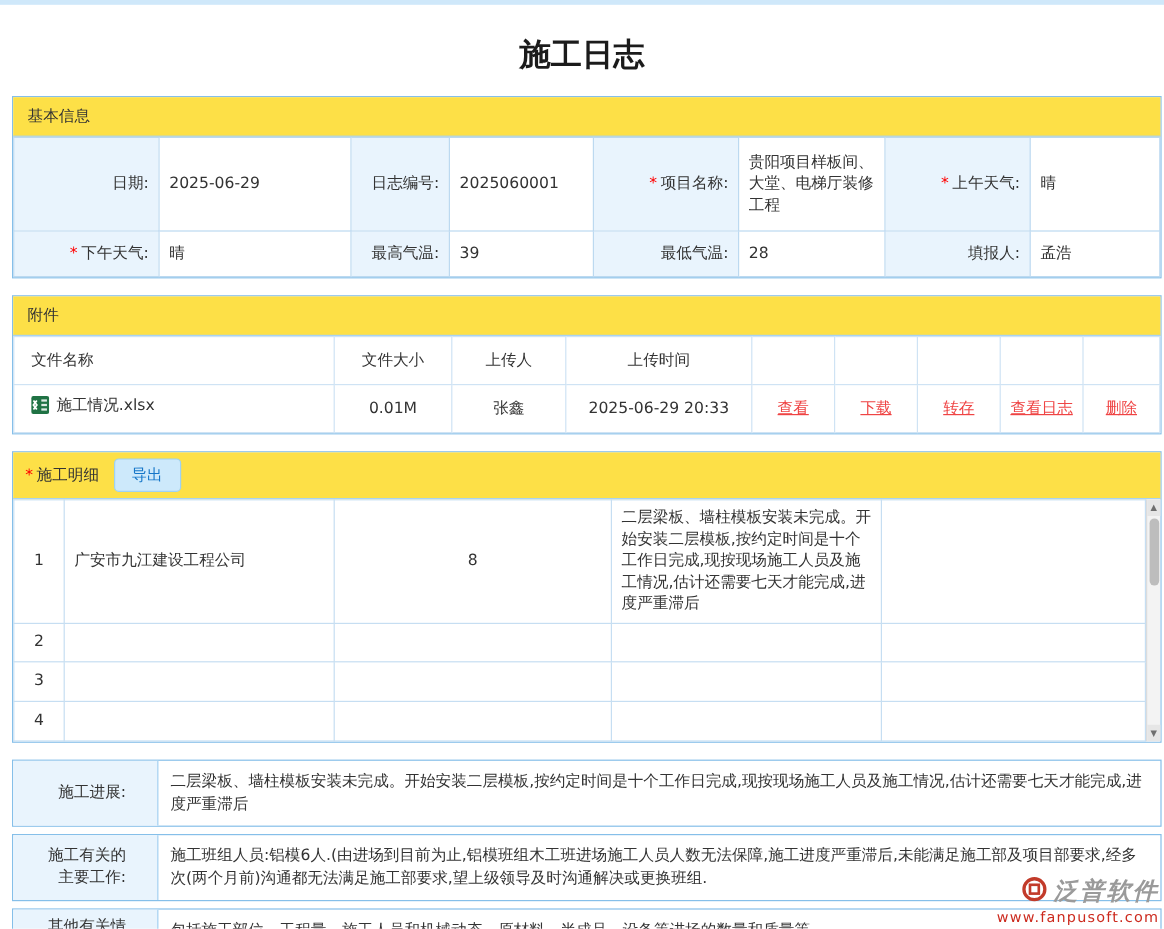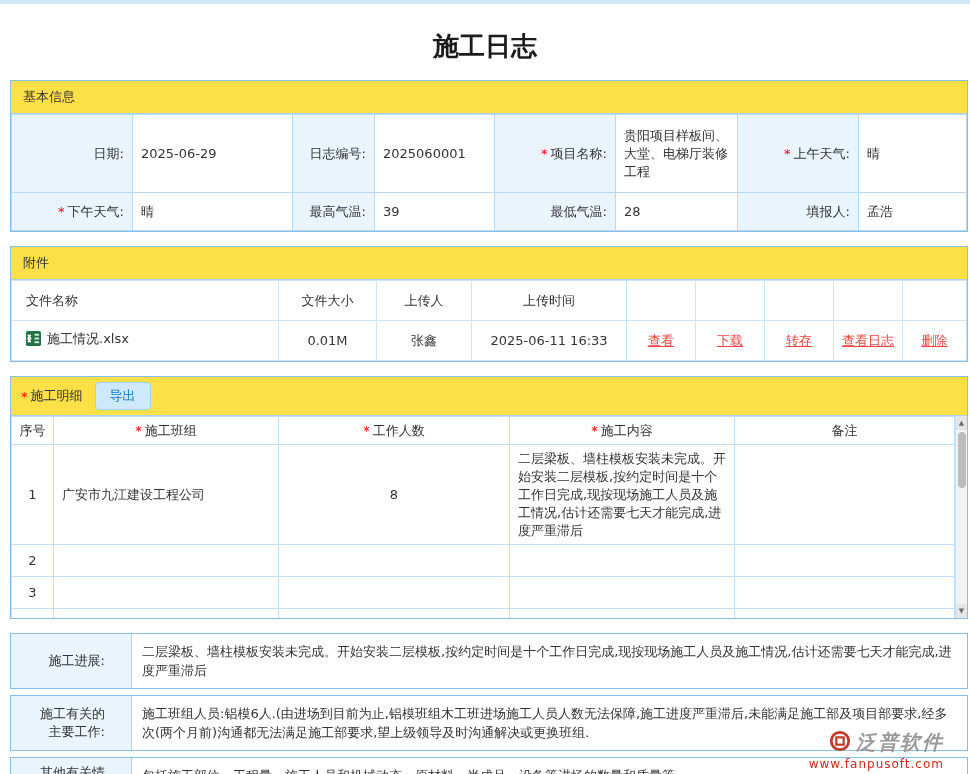--- a/index.html
+++ b/index.html
@@ -53,21 +53,21 @@
             line-height:14px; text-align:center; cursor:pointer; }
   .vthumb { width:8px; height:56px; background:#bdbdbd; border-radius:4px; margin-top:2px; cursor:grab; }
   .vdown { margin-top:auto; }
   
   .sumrow { display:flex; width:958px; margin:0 0 6px 10px; border:1px solid #85bfe9; background:#fff; }
   .sumrow .lblc { width:121px; background:#e9f4fd; border-right:1px solid #a8d3f2;
                   display:flex; align-items:center; justify-content:flex-end;
                   text-align:right; padding:6px 26px; line-height:18px; }
   .sumrow .valc { flex:1; padding:8px 10px; line-height:19px; word-break:break-all; }
   
-  .brand { position:absolute; right:26px; bottom:3px; text-align:right; }
+  .brand { position:absolute; right:4px; bottom:3px; text-align:right; }
   .brand-top { display:flex; align-items:center; justify-content:flex-end; gap:5px; }
   .brand-text { color:#9a9a9a; font-weight:bold; font-style:italic; font-size:20px; letter-spacing:2px; }
   .brand-url { color:#cc2a1e; font-size:12px; letter-spacing:1px; margin-top:1px; }
 </style>
 </head>
 <body>
 
 <div class="top-strip"></div>
 
 <h1 class="page-title">施工日志</h1>
@@ -143,21 +143,21 @@
             <rect width="16" height="16" rx="2" fill="#1f7244"></rect>
             <rect x="9" y="3" width="5" height="2" fill="#ffffff" opacity="0.85"></rect>
             <rect x="9" y="7" width="5" height="2" fill="#ffffff" opacity="0.85"></rect>
             <rect x="9" y="11" width="5" height="2" fill="#ffffff" opacity="0.85"></rect>
             <path d="M2 4 L5 8 L2 12 M5 4 L2 8 L5 12" stroke="#ffffff" stroke-width="1.6" fill="none"></path>
           </svg>
         </span><span>施工情况.xlsx</span>
       </td>
       <td>0.01M</td>
       <td>张鑫</td>
-      <td>2025-06-11 16:33</td>
+      <td>2025-06-29 20:33</td>
       <td><a class="lnk">查看</a></td>
       <td><a class="lnk">下载</a></td>
       <td><a class="lnk">转存</a></td>
       <td><a class="lnk">查看日志</a></td>
       <td><a class="lnk">删除</a></td>
     </tr>
   </tbody>
     </table>
 </section>
 
@@ -170,27 +170,20 @@
   <div class="detail-body">
     <table class="dtable">
       <colgroup>
         <col style="width:42px">
           <col style="width:225px">
           <col style="width:231px">
           <col style="width:225px">
           <col>
       </colgroup>
       <tbody>
-          <tr>
-        <th>序号</th>
-        <th><span class="req">*</span><span>施工班组</span></th>
-        <th><span class="req">*</span><span>工作人数</span></th>
-        <th><span class="req">*</span><span>施工内容</span></th>
-        <th>备注</th>
-      </tr>
       <tr class="drow1">
         <td class="ctr">1</td>
         <td class="al2">广安市九江建设工程公司</td>
         <td class="ctr">8</td>
         <td class="al2">二层梁板、墙柱模板安装未完成。开始安装二层模板,按约定时间是十个工作日完成,现按现场施工人员及施工情况,估计还需要七天才能完成,进度严重滞后</td>
         <td></td>
       </tr>
       <tr class="drow-empty">
         <td class="ctr">2</td>
         <td></td>

